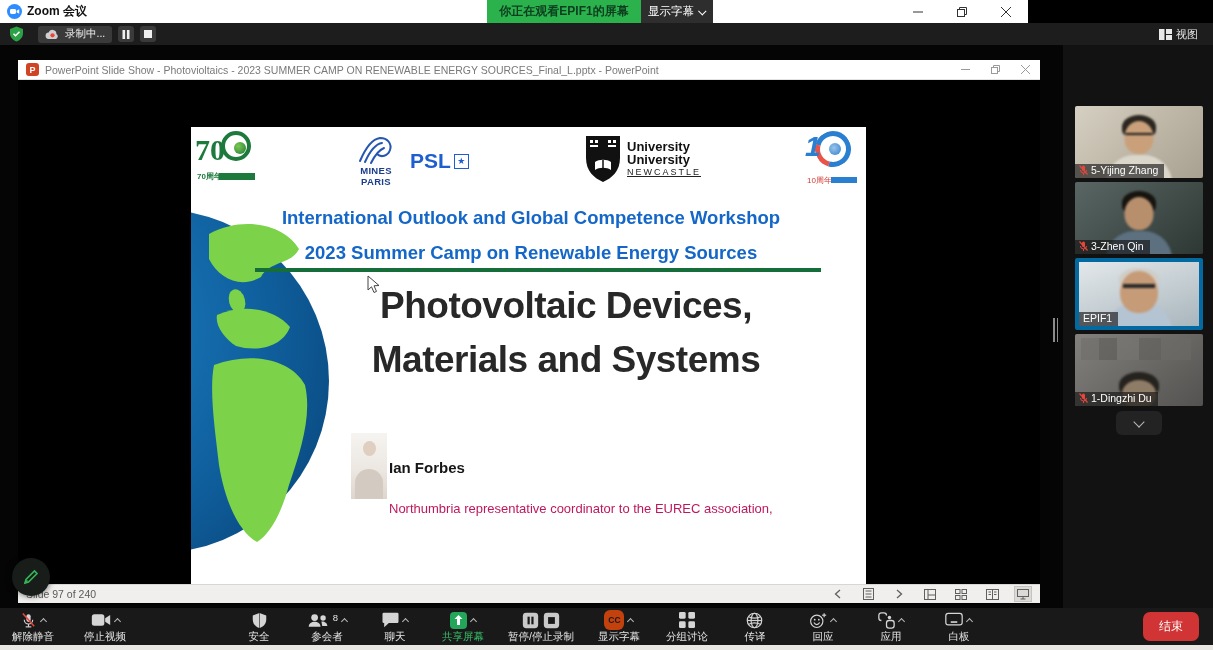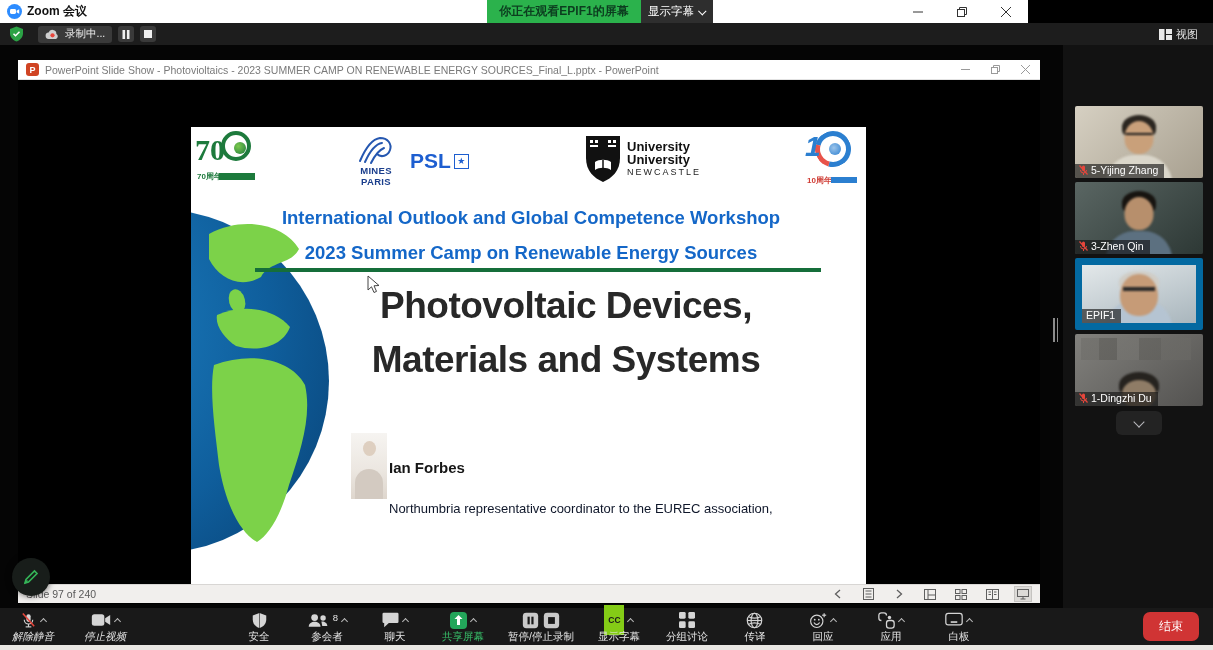--- a/index.html
+++ b/index.html
@@ -46,46 +46,46 @@
   #ws1 { top:80px; }
   #ws2 { top:115px; }
   #green-rule { position:absolute; left:64px; top:141px; width:566px; height:4px; background:#156e3a; }
   .big-title { position:absolute; left:130px; width:490px; text-align:center; font-size:37px; font-weight:800; color:#282828; letter-spacing:-0.5px; }
   #bt1 { top:158px; }
   #bt2 { top:212px; }
   #speaker-photo { position:absolute; left:160px; top:306px; width:36px; height:66px; background:linear-gradient(180deg,#f6f4f1 0%,#ece7e1 55%,#ded6cd 100%); }
   #speaker-photo .sil { position:absolute; bottom:0; left:4px; width:28px; height:30px; border-radius:14px 14px 0 0; background:#d3cac1; }
   #speaker-photo .sil-h { position:absolute; top:8px; left:12px; width:13px; height:15px; border-radius:50%; background:#decfc0; }
   #speaker-name { position:absolute; left:198px; top:332px; font-size:15px; font-weight:bold; color:#161616; }
-  #speaker-role { position:absolute; left:198px; top:374px; font-size:13px; color:#0f172a; }
+  #speaker-role { position:absolute; left:198px; top:374px; font-size:13px; color:#be185d; }
 
   
   #logo-70 { position:absolute; left:4px; top:4px; width:62px; height:62px; }
   .l70-num { position:absolute; left:0; top:2px; font-size:30px; font-weight:bold; color:#1d7a3c; font-family:"Liberation Serif", serif; }
   .l70-ring { position:absolute; left:26px; top:0px; width:30px; height:30px; border:4px solid #1d7a3c; border-radius:50%; }
   .l70-globe { position:absolute; left:9px; top:7px; width:12px; height:12px; border-radius:50%; background:radial-gradient(circle at 35% 35%, #7cc94e, #1d7a3c); }
   .l70-sub { position:absolute; left:2px; top:40px; font-size:8px; color:#1d7a3c; font-weight:bold; white-space:nowrap; }
   .l70-bar { position:absolute; left:24px; top:42px; width:36px; height:7px; background:#1d7a3c; }
   #logo-mines { position:absolute; left:165px; top:6px; width:112px; height:56px; display:flex; align-items:center; }
   .mines-left { width:58px; text-align:center; }
   .mines-word { font-size:9.5px; font-weight:bold; color:#1a3e8c; letter-spacing:0.3px; }
   .mines-div { width:1px; height:34px; background:#b9c2d6; margin:0 7px; }
   .psl-wrap { display:flex; align-items:center; gap:3px;text-align:center; }
   .psl-word { font-size:21px; font-weight:bold; color:#1d5ed0; }
   .psl-star { width:15px; height:15px; border:1.5px solid #1d5ed0; display:flex; align-items:center; justify-content:center; font-size:9px; color:#1d5ed0; }
   #logo-northumbria { position:absolute; left:395px; top:8px; width:132px; height:48px; display:flex; align-items:center; gap:7px; }
   .nu-shield { flex:none; }
   .nu-text { line-height:13px; }
   .nu-l1, .nu-l2 { font-size:13px; font-weight:bold; color:#111; }
-  .nu-l3 { font-size:9px; color:#222; letter-spacing:2px; }
+  .nu-l3 { font-size:9px; color:#222; letter-spacing:2px;text-decoration:underline; }
   #logo-10 { position:absolute; left:610px; top:4px; width:58px; height:62px; }
   .l10-ring { position:absolute; left:14px; top:0; width:36px; height:36px; border-radius:50%; border:5px solid #2b7fd0; border-left-color:#e8534a; transform:rotate(-30deg); }
   .l10-one { position:absolute; left:4px; top:0px; font-size:28px; font-weight:bold; color:#2b7fd0; font-style:italic; }
   .l10-dot { position:absolute; left:28px; top:12px; width:12px; height:12px; border-radius:50%; background:radial-gradient(circle at 40% 40%, #9cc4ea, #2b7fd0); }
-  .l10-sub { position:absolute; left:6px; top:44px; font-size:8px; font-weight:bold; color:#cf3b33; white-space:nowrap; }
+  .l10-sub { position:absolute; left:6px; top:44px; font-size:8px; font-weight:normal; color:#cf3b33; white-space:nowrap; }
   .l10-bar { position:absolute; left:30px; top:46px; width:26px; height:6px; background:#2b7fd0; }
 
   #cursor { position:absolute; left:176px; top:148px; }
 
   
   #ppt-statusbar { height:19px; background:#f1efed; border-top:1px solid #d8d6d4; display:flex; align-items:center; font-size:10.5px; color:#5a5a5a; padding:0 8px; }
   #slide-counter { white-space:nowrap; }
   .sb-right { margin-left:auto; display:flex; align-items:center; gap:13px; }
   .sb-ico { display:flex; align-items:center; justify-content:center; width:18px; height:16px; }
   .sb-ico.active { background:#dcdad7; border:1px solid #c5c3c0; }
@@ -94,21 +94,21 @@
   
   #pen-btn { position:absolute; left:12px; top:513px; width:38px; height:38px; border-radius:50%; background:#181d1a; display:flex; align-items:center; justify-content:center; box-shadow:0 0 6px rgba(0,0,0,.6); }
 
   
   #divider { position:absolute; left:1053px; top:273px; width:8px; height:24px; display:flex; gap:2px; }
   #divider i { width:1.5px; height:24px; background:#8b8b8b; display:block; }
 
   
   #sidebar { position:absolute; right:0; top:0; width:150px; height:563px; background:#121212; padding:61px 10px 0 12px; }
   .tile { position:relative; width:128px; height:72px; margin-bottom:4px; border-radius:2px; overflow:hidden; background:#333; }
-  .tile.active { border:7px solid #0369a1; box-shadow:0 0 0 1px #aab23e inset; }
+  .tile.active { border:4px solid #0369a1; box-shadow:0 0 0 1px #aab23e inset; }
   .vid { position:absolute; inset:0; }
   .ph { position:absolute; inset:0; filter:blur(1.1px); }
   .hair,.head,.bod,.gl { position:absolute; left:50%; }
   .hair { top:9px; width:34px; height:24px; border-radius:50% 50% 40% 40%; transform:translateX(-50%); }
   .head { top:15px; width:29px; height:33px; border-radius:50% 50% 46% 46%; transform:translateX(-50%); }
   .bod { bottom:-5px; width:66px; height:28px; border-radius:30px 30px 0 0; transform:translateX(-50%); }
   .gl { top:27px; width:27px; height:7px; transform:translateX(-50%); border-top:2.5px solid #1c1c1c; }
   .t0 .vid { background:linear-gradient(135deg,#d6d0c2,#a8a090); } .t0 .hair{background:#2b2620;} .t0 .head{background:#c9a07a;} .t0 .bod{background:#dad6ca;}
   .t1 .vid { background:linear-gradient(150deg,#dad4c6,#b2aa99); } .t1 .hair{background:#1e1b16;} .t1 .head{background:#c79d76;} .t1 .bod{background:#e8e4d6;}
   .t2 .vid { background:linear-gradient(140deg,#5a6663,#2d3835); } .t2 .hair{background:#171410;} .t2 .head{background:#b78f6c;} .t2 .bod{background:#5c7080;}
@@ -117,30 +117,30 @@
   .t5 .vid { background:linear-gradient(140deg,#82817d,#535250); } .t5 .hair{background:#26231f; top:38px; width:40px; height:26px;} .t5 .head{background:#8f7c66; top:46px; width:34px; height:28px;}
   .shelf { position:absolute; top:4px; left:6px; width:110px; height:22px; background:linear-gradient(90deg,#6e6d69 0 18px,#5b5a56 18px 36px,#757470 36px 58px,#605f5b 58px 80px,#6b6a66 80px 110px); opacity:.6; }
   .name-tag { position:absolute; left:0; bottom:0; max-width:100%; background:rgba(16,16,16,.62); color:#fff; font-size:10.5px; padding:0 6px 2px 4px; display:flex; align-items:center; gap:3px; white-space:nowrap; }
   .mic-off-ico { flex:none; display:flex; }
   #more-participants-btn { margin:5px auto 0; width:46px; height:24px; background:#232323; border-radius:6px; display:flex; align-items:center; justify-content:center; }
   #more-participants-btn .chev-css { width:8px; height:8px; border-color:#b9b9bd; transform:rotate(-45deg); margin-top:-3px; }
 
   
   #toolbar { position:absolute; top:608px; left:0; width:1213px; height:37px; background:#191919; display:flex; align-items:stretch; }
   .tb-group { display:flex; }
-  #tb-left { margin-left:10px; gap:26px;font-style:italic; }
+  #tb-left { margin-left:10px; gap:26px; }
   #tb-center { margin-left:108px; gap:22px; }
   .tbtn { display:flex; flex-direction:column; align-items:center; justify-content:flex-start; padding-top:3px; min-width:46px; }
   .ticon-row { height:18px; display:flex; align-items:center; gap:4px; }
   .tlabel { font-size:10.5px; color:#e4e4e4; margin-top:1px; white-space:nowrap; }
   .tlabel.green { color:#38c06a; }
   .tb-chev { width:5px; height:5px; border-left:1.5px solid #b9b9b9; border-bottom:1.5px solid #b9b9b9; transform:rotate(135deg); margin-top:3px; }
   .pcount { font-size:9.5px; color:#e4e4e4; align-self:flex-start; margin-top:1px; }
   .share-sq { width:17px; height:17px; background:#23a55a; border-radius:4px; display:flex; align-items:center; justify-content:center; }
-  .cc-badge { min-width:20px; height:30px; border-radius:0; background:#84cc16; color:#191919; font-size:8.5px; font-weight:bold; display:flex; align-items:center; justify-content:center; padding:0 2px; }
+  .cc-badge { min-width:20px; height:20px; border-radius:6px; background:#c2410c; color:#191919; font-size:8.5px; font-weight:bold; display:flex; align-items:center; justify-content:center; padding:0 2px; }
   #end-btn { margin-left:auto; margin-right:14px; align-self:center; background:#d03434; color:#fff; font-size:12px; border:none; border-radius:7px; padding:6px 16px; }
   #taskbar-strip { position:absolute; top:645px; left:0; width:1213px; height:5px; background:#e9e7e3; }
 
   svg { display:block; }
 </style>
 </head>
 <body>
 
 <div id="root">
 

